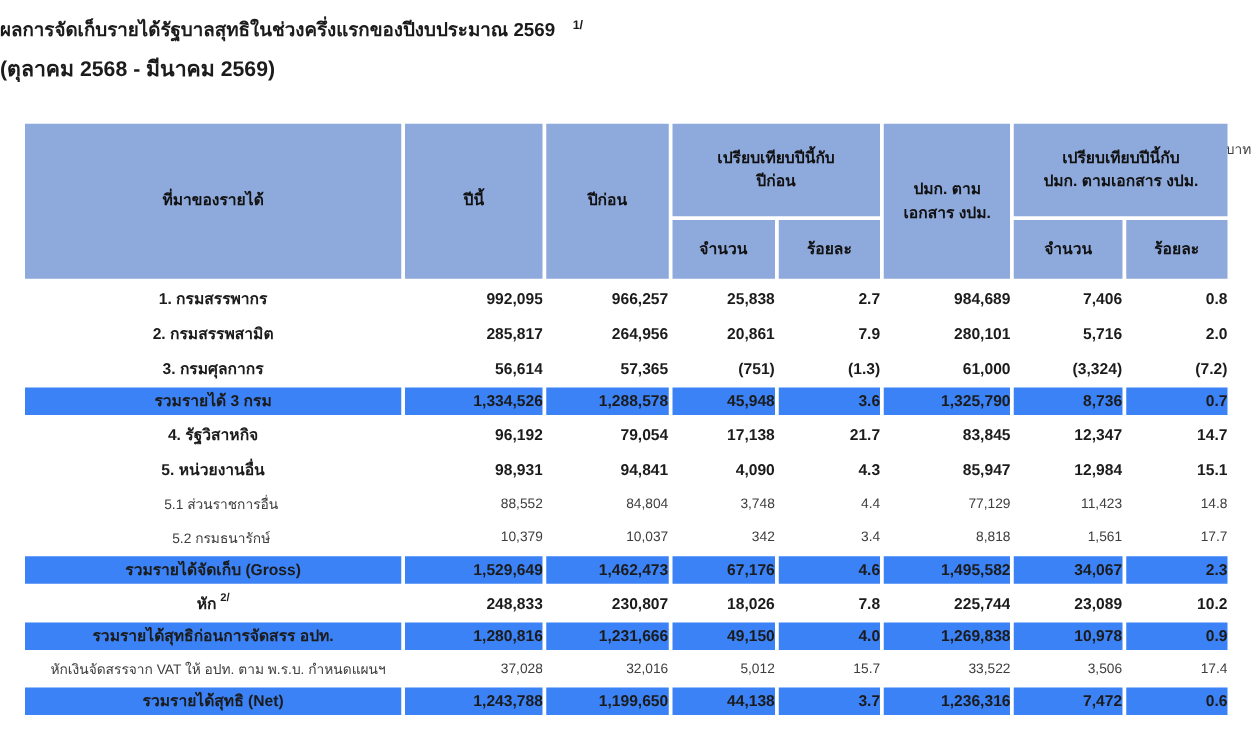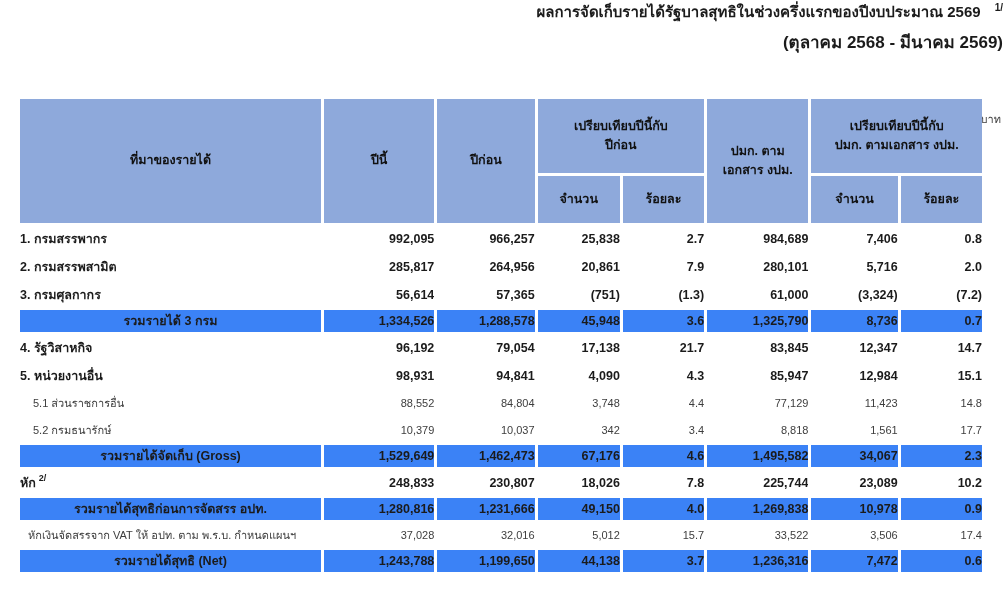--- a/index.html
+++ b/index.html
@@ -5,21 +5,21 @@
   html,body{margin:0;padding:0;background:#ffffff;}
   .page{
     position:relative;
     width:1003px;height:589px;
     background:#ffffff;
     font-family:"Liberation Sans","DejaVu Sans",sans-serif;
     color:#1b1b1b;
     overflow:hidden;
     border-bottom:1px solid #cfcfcf;
   }
-  .title-wrap{text-align:right;line-height:1.5;}
+  .title-wrap{text-align:left;padding-top:13px;line-height:1.5;}
   .title-main{font-size:15px;font-weight:bold;}
   .title-main sup{font-size:10px;font-weight:bold;margin-left:14px;}
   .title-sub{font-size:17px;font-weight:bold;margin-top:6px;}
   .unit-label{
     position:absolute;right:2px;top:80px;
     font-size:11px;color:#3d3d3d;margin-top:30px;
   }
   table.rev{
     position:absolute;left:17px;top:96px;
     width:968px;
@@ -35,21 +35,21 @@
   tr.hrowA th{height:54px;}
   tr.hrowB th{height:27px;}
   table.rev td{
     font-size:12.5px;font-weight:600;
     vertical-align:middle;
     padding:0;
     height:25px;
     white-space:nowrap;overflow:hidden;
   }
   td.num{text-align:right;padding-right:15px;}
-  td.lbl{text-align:left;padding-left:8px;}
+  td.lbl{text-align:center;padding-left:8px;}
   td.lbl sup{font-size:9px;margin-left:3px;}
   tr.band td{background:#3b82f6;height:22px;}
   tr.band td.lbl{text-align:center;padding-left:0;}
   tr.sub td{font-size:11px;font-weight:400;color:#3d3d3d;height:24px;}
   tr.sub td.lbl{padding-left:13px;}
   .footnote{
     position:absolute;left:28px;top:567px;
     font-size:11px;color:#2a2a2a;
   }
   .footnote .fn-label{margin-right:10px;}

